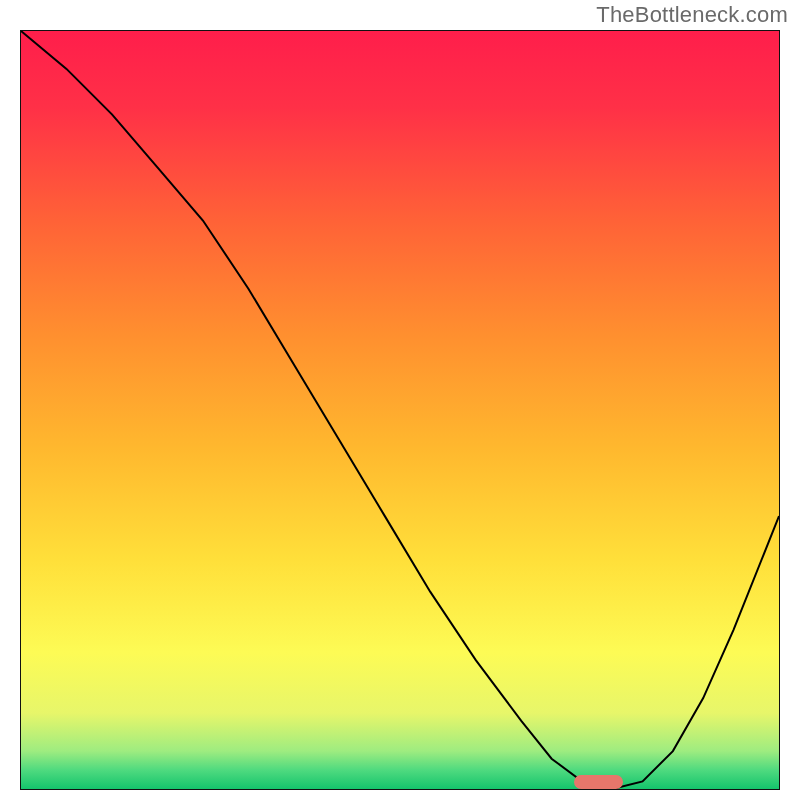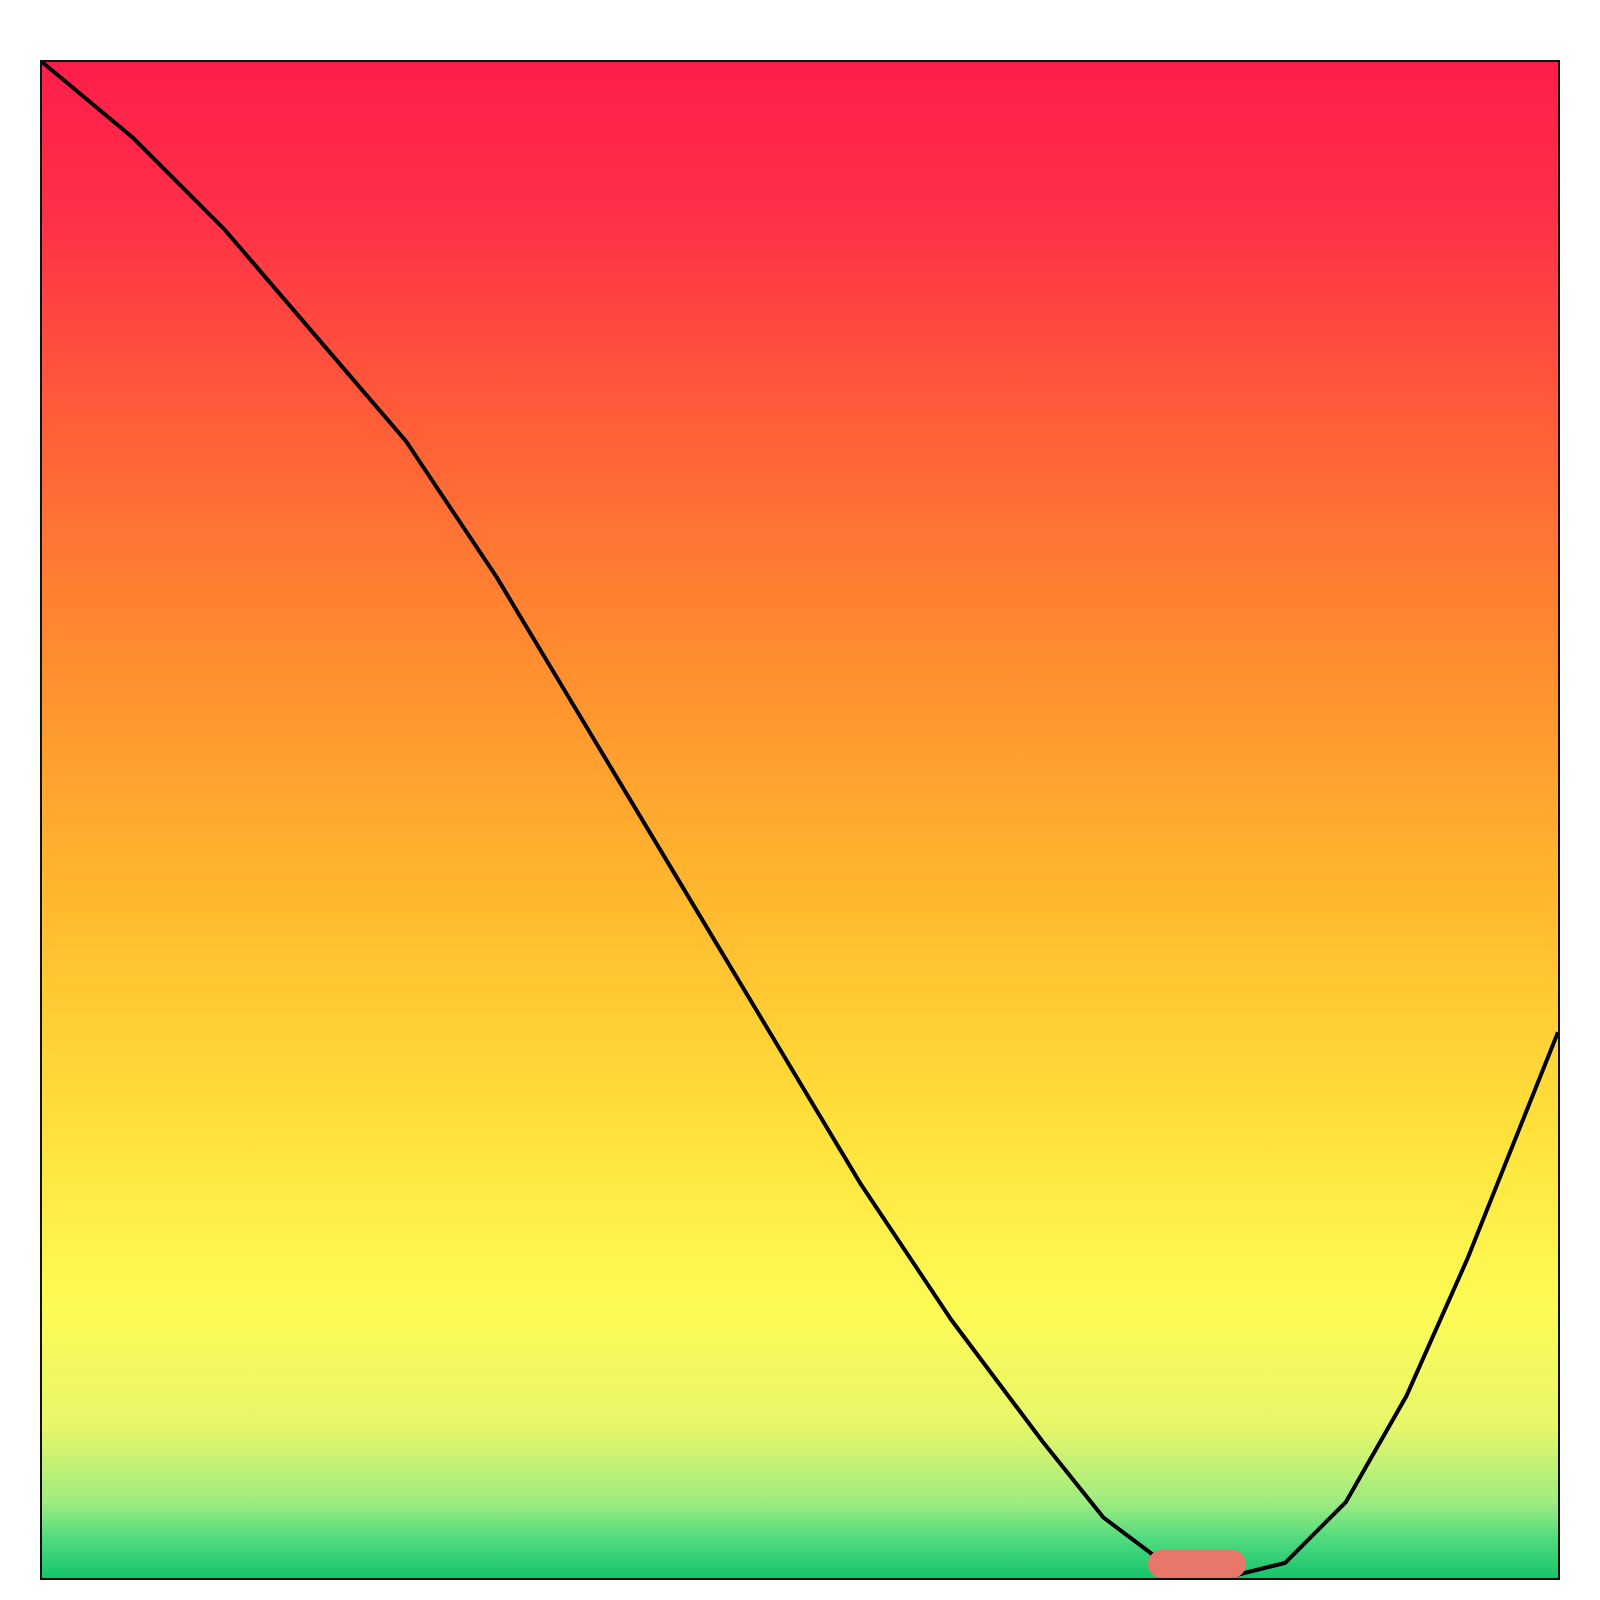--- a/index.html
+++ b/index.html
@@ -46,20 +46,21 @@
     position: absolute;
     height: 14px;
     border-radius: 7px;
     background: #e7766b;
   }
 </style>
 </head>
 <body>
 <div class="stage">
 
+  <div class="watermark">TheBottleneck.com</div>
 
   <div class="plot-frame">
     <svg class="gradient" viewBox="0 0 760 760" preserveAspectRatio="none">
       <defs>
         <linearGradient id="bg" x1="0" y1="0" x2="0" y2="1">
             <stop offset="0%" stop-color="#ff1e4b"></stop>
             <stop offset="10%" stop-color="#ff3047"></stop>
             <stop offset="25%" stop-color="#ff6237"></stop>
             <stop offset="40%" stop-color="#ff8f2f"></stop>
             <stop offset="55.00000000000001%" stop-color="#ffb82e"></stop>

